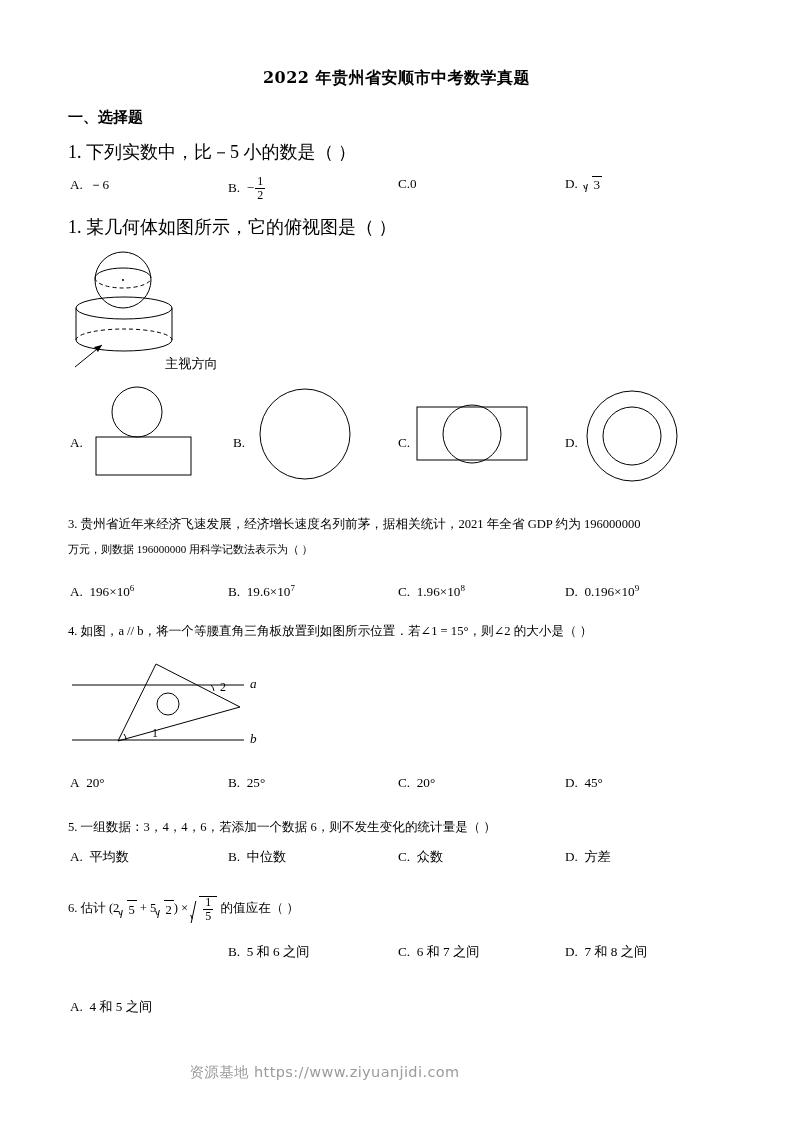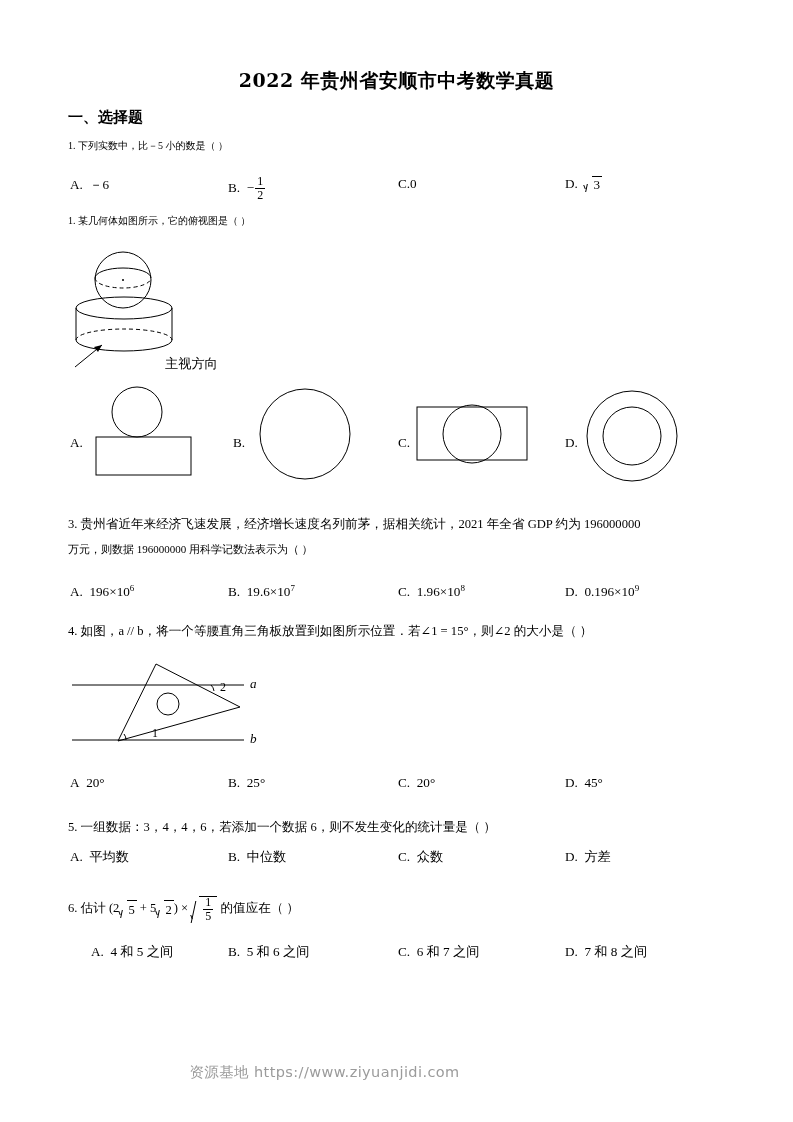--- a/index.html
+++ b/index.html
@@ -20,38 +20,38 @@
     left: 0; top: 0;
     width: 793px;
     height: 1122px;
   }
   
   .doc-title {
     position: absolute;
     left: 0; top: 68px;
     width: 793px;
     text-align: center;
-    font-size: 19px;
+    font-size: 16px;
     font-weight: bold;
     letter-spacing: 0.5px;
     font-family: "DejaVu Serif", "Liberation Serif", serif;
   }
   
   .section-head {
     position: absolute;
     left: 68px;
     top: 108px;
     font-size: 15px;
     font-weight: bold;
     font-family: "DejaVu Serif", "Liberation Serif", serif;
   }
   
   .qtext {
     position: absolute;
-    font-size: 10px;
+    font-size: 18px;
     line-height: 1.45;
     white-space: nowrap;
     font-family: "Liberation Serif", "DejaVu Serif", serif;
   }
   .opt {
     position: absolute;
     font-size: 13.2px;
     white-space: nowrap;
     font-family: "Liberation Serif", "DejaVu Serif", serif;
   }
@@ -276,21 +276,21 @@
     <span>C.</span>&nbsp;&nbsp;<span>众数</span>
   </div>
   <div class="opt" style="left:565px; top:848px;">
     <span>D.</span>&nbsp;&nbsp;<span>方差</span>
   </div>
 
   <div class="qtext" style="left:68px; top:896px; font-size:12.6px;">
     <span>6. 估计 (2</span><span class="sqrt"><span class="radicand">5</span></span>&nbsp;+&nbsp;5<span class="sqrt"><span class="radicand">2</span></span>)&nbsp;×&nbsp;<span class="sqrt sqrt-tall"><span class="radicand"><span class="frac"><span class="num">1</span><span class="den">5</span></span></span></span>&nbsp;<span>的值应在（        ）</span>
   </div>
 
-  <div class="opt" style="left:70px; top:943px;margin-left:21px;">
+  <div class="opt" style="left:70px; top:998px;">
     <span>A.</span>&nbsp;&nbsp;<span>4 和 5 之间</span>
   </div>
   <div class="opt" style="left:228px; top:943px;">
     <span>B.</span>&nbsp;&nbsp;<span>5 和 6 之间</span>
   </div>
   <div class="opt" style="left:398px; top:943px;">
     <span>C.</span>&nbsp;&nbsp;<span>6 和 7 之间</span>
   </div>
   <div class="opt" style="left:565px; top:943px;">
     <span>D.</span>&nbsp;&nbsp;<span>7 和 8 之间</span>

